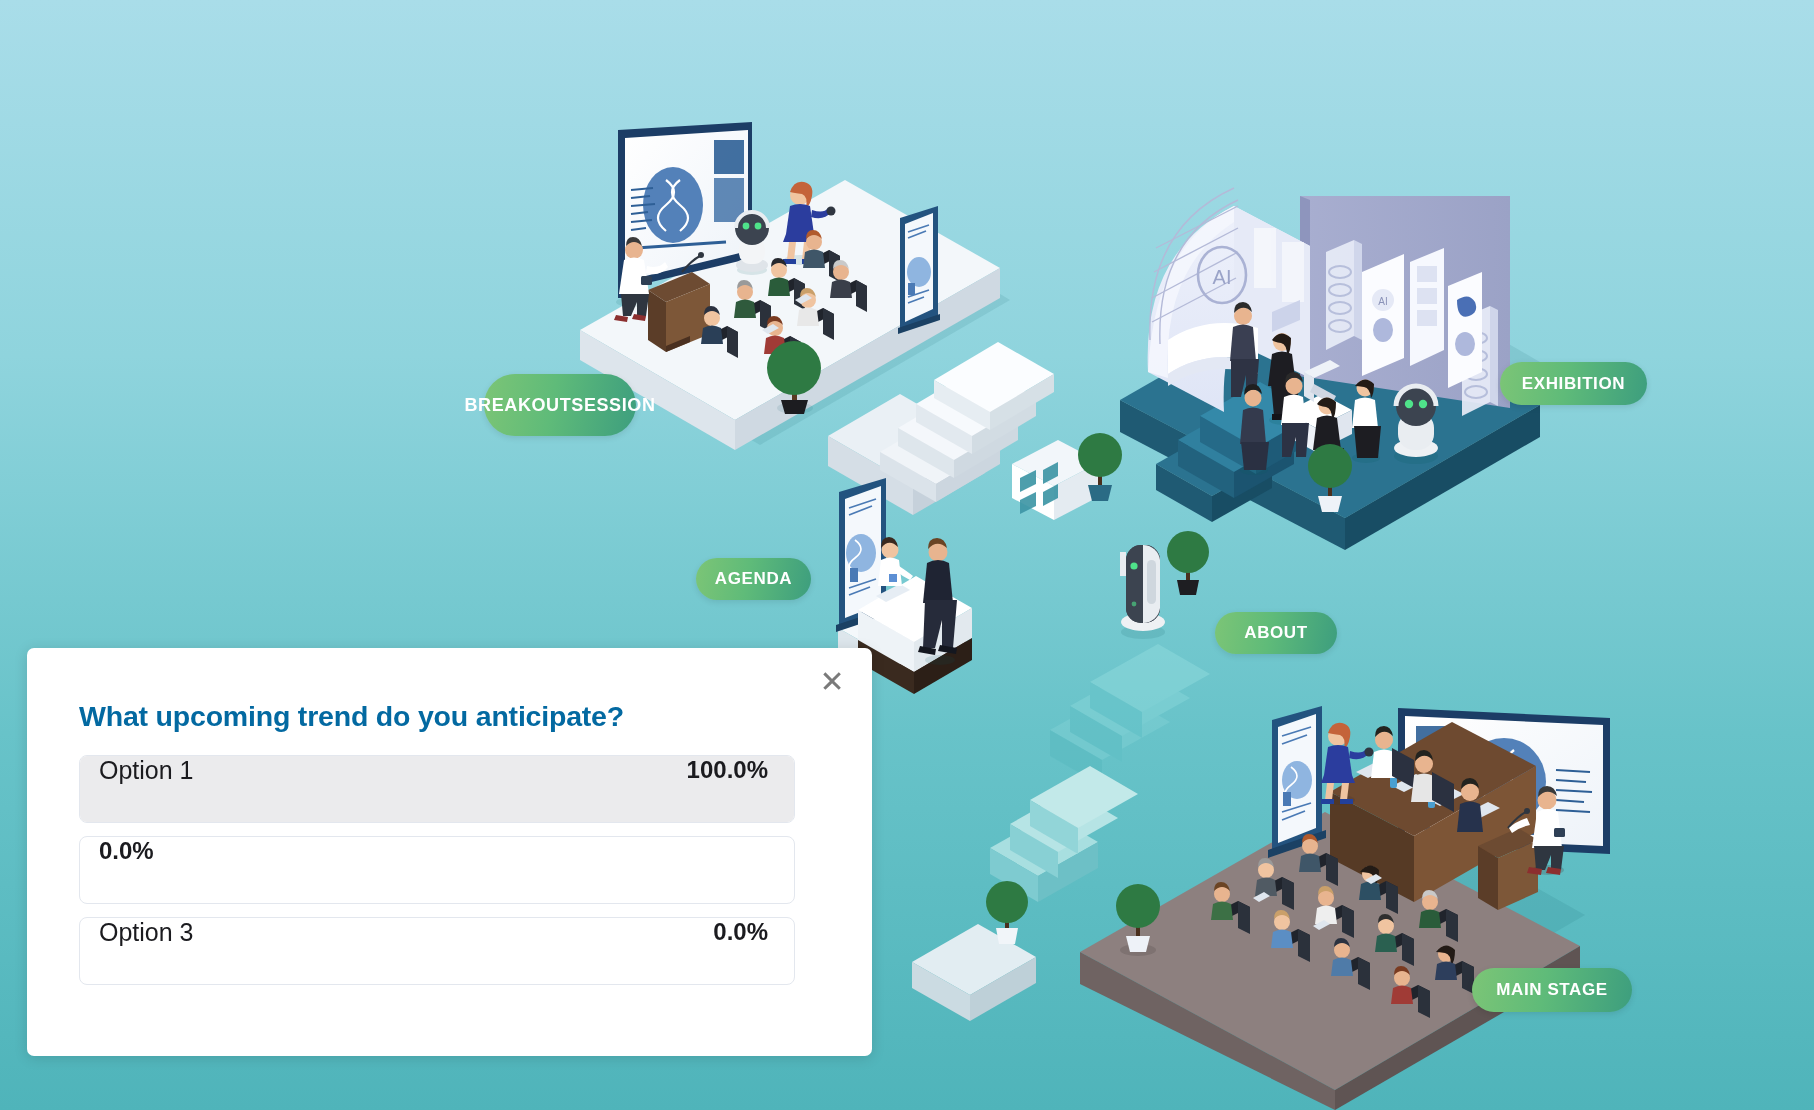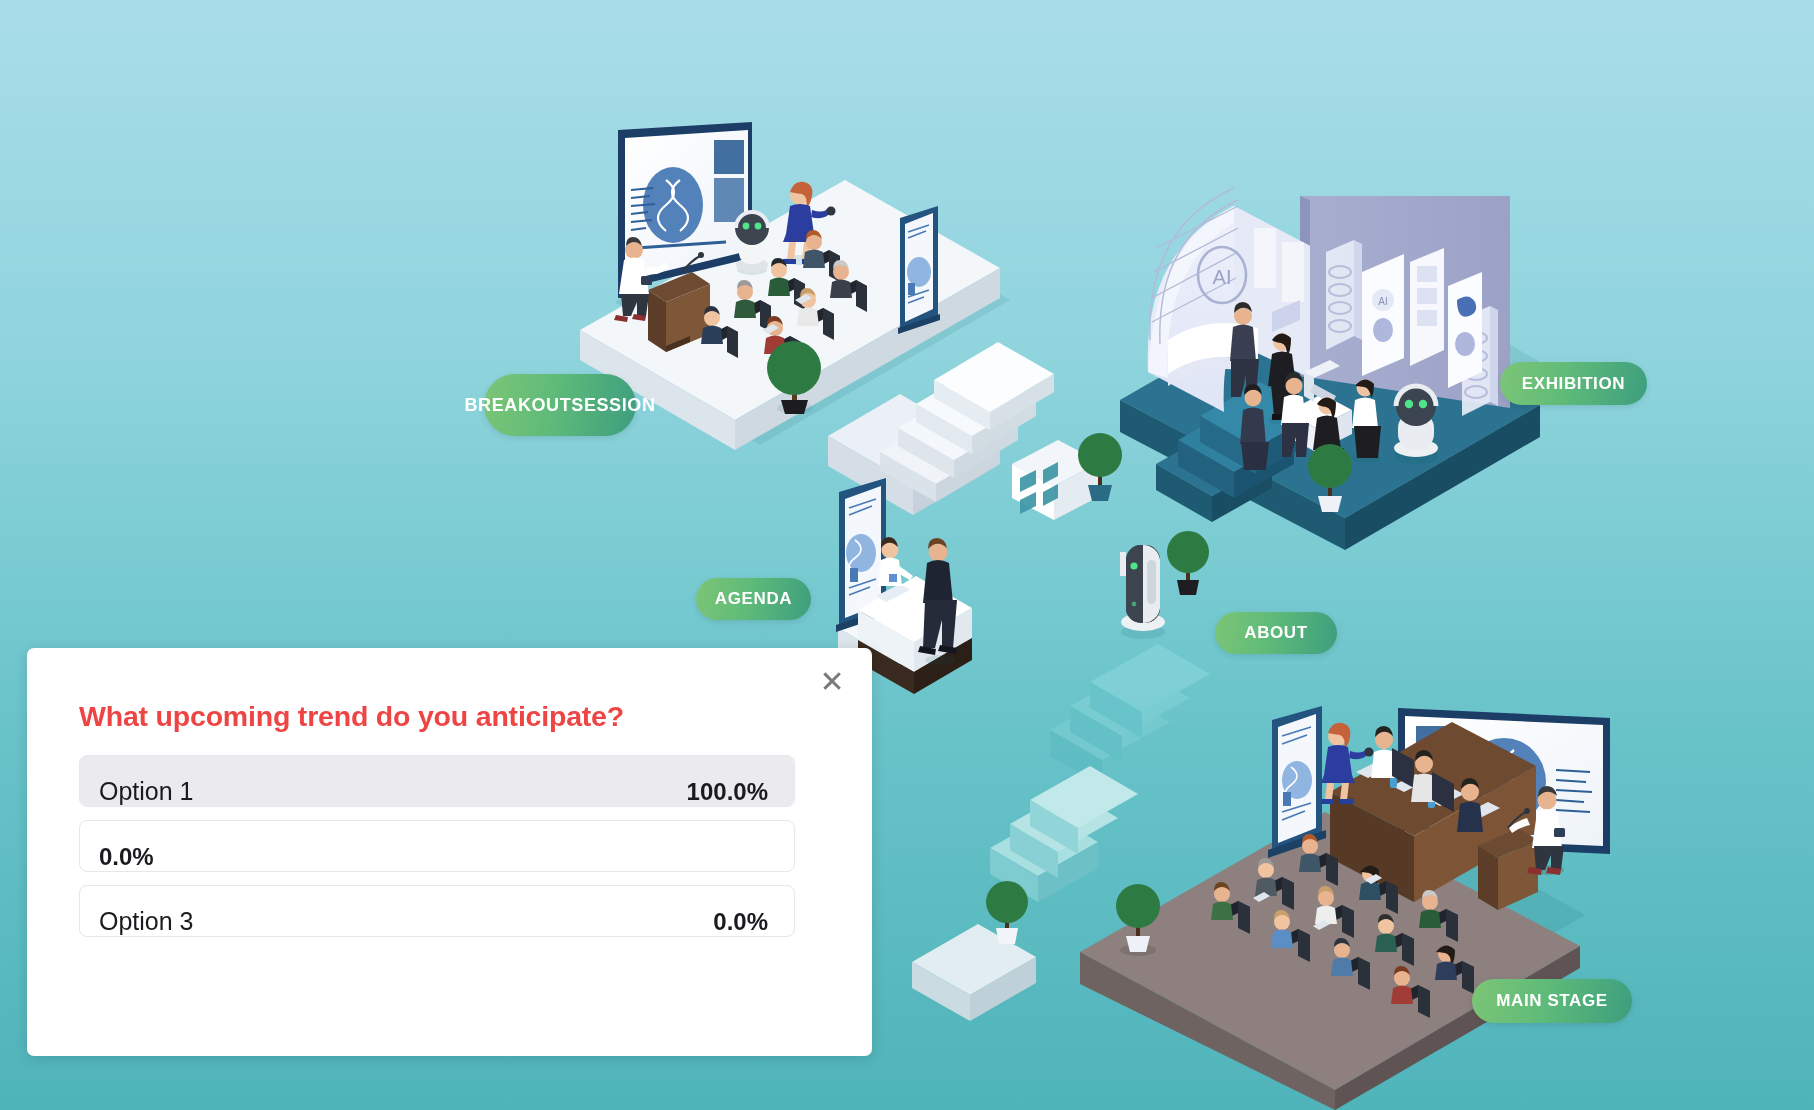--- a/index.html
+++ b/index.html
@@ -25,23 +25,23 @@
     line-height: 1.15;
     border-radius: 999px;
     background: linear-gradient(100deg, #7cc576 0%, #5fbb79 45%, #3d9e7e 100%);
     box-shadow: 0 2px 6px rgba(0,0,0,0.10);
     font-size: 17px;
     padding: 0 22px;
     z-index: 20;
   }
   #badge-breakout { left: 484px; top: 374px; width: 152px; height: 62px; border-radius: 34px; font-size: 18px; }
   #badge-exhibition { left: 1500px; top: 326px; width: 147px; height: 43px; margin-top: 36px; }
-  #badge-agenda { left: 696px; top: 578px; width: 115px; height: 42px; }
+  #badge-agenda { left: 696px; top: 558px; width: 115px; height: 42px; }
   #badge-about { left: 1215px; top: 612px; width: 122px; height: 42px; }
-  #badge-mainstage { left: 1472px; top: 968px; width: 160px; height: 44px; margin-top: 11px; }
+  #badge-mainstage { left: 1472px; top: 968px; width: 160px; height: 44px; }
 
   
   #poll-panel {
     position: absolute;
     left: 27px; top: 648px;
     width: 845px; height: 408px;
     background: #ffffff;
     border-radius: 7px;
     box-shadow: 0 2px 14px rgba(0,0,0,0.13);
     z-index: 60;
@@ -59,38 +59,38 @@
     cursor: pointer;
     line-height: 1;
     font-family: "Liberation Sans", sans-serif;
   }
   #poll-question {
     position: absolute;
     left: 79px; top: 700px;
     width: 720px;
     font-size: 28.5px;
     font-weight: bold;
-    color: #ef4444;
+    color: #0369a1;
     letter-spacing: -0.2px;
     z-index: 61;
   }
   #poll-options {
     position: absolute;
     left: 79px; top: 755px;
     width: 716px;
     z-index: 61;
     display: flex; flex-direction: column; gap: 13px;
   }
   .poll-option {
     position: relative;
-    height: 52px;
+    height: 68px;
     border-radius: 8px;
     border: 1px solid #e3e7ee;
     background: #ffffff;
-    display: flex; align-items: flex-end;
+    display: flex; align-items: flex-start;
     padding: 0 26px 0 19px;
     overflow: hidden;
     cursor: pointer;
   }
   .poll-option .fill {
     position: absolute; left: 0; top: 0; bottom: 0;
     background: #ebebed;
     z-index: 0;
   }
   .poll-option .opt-label {

